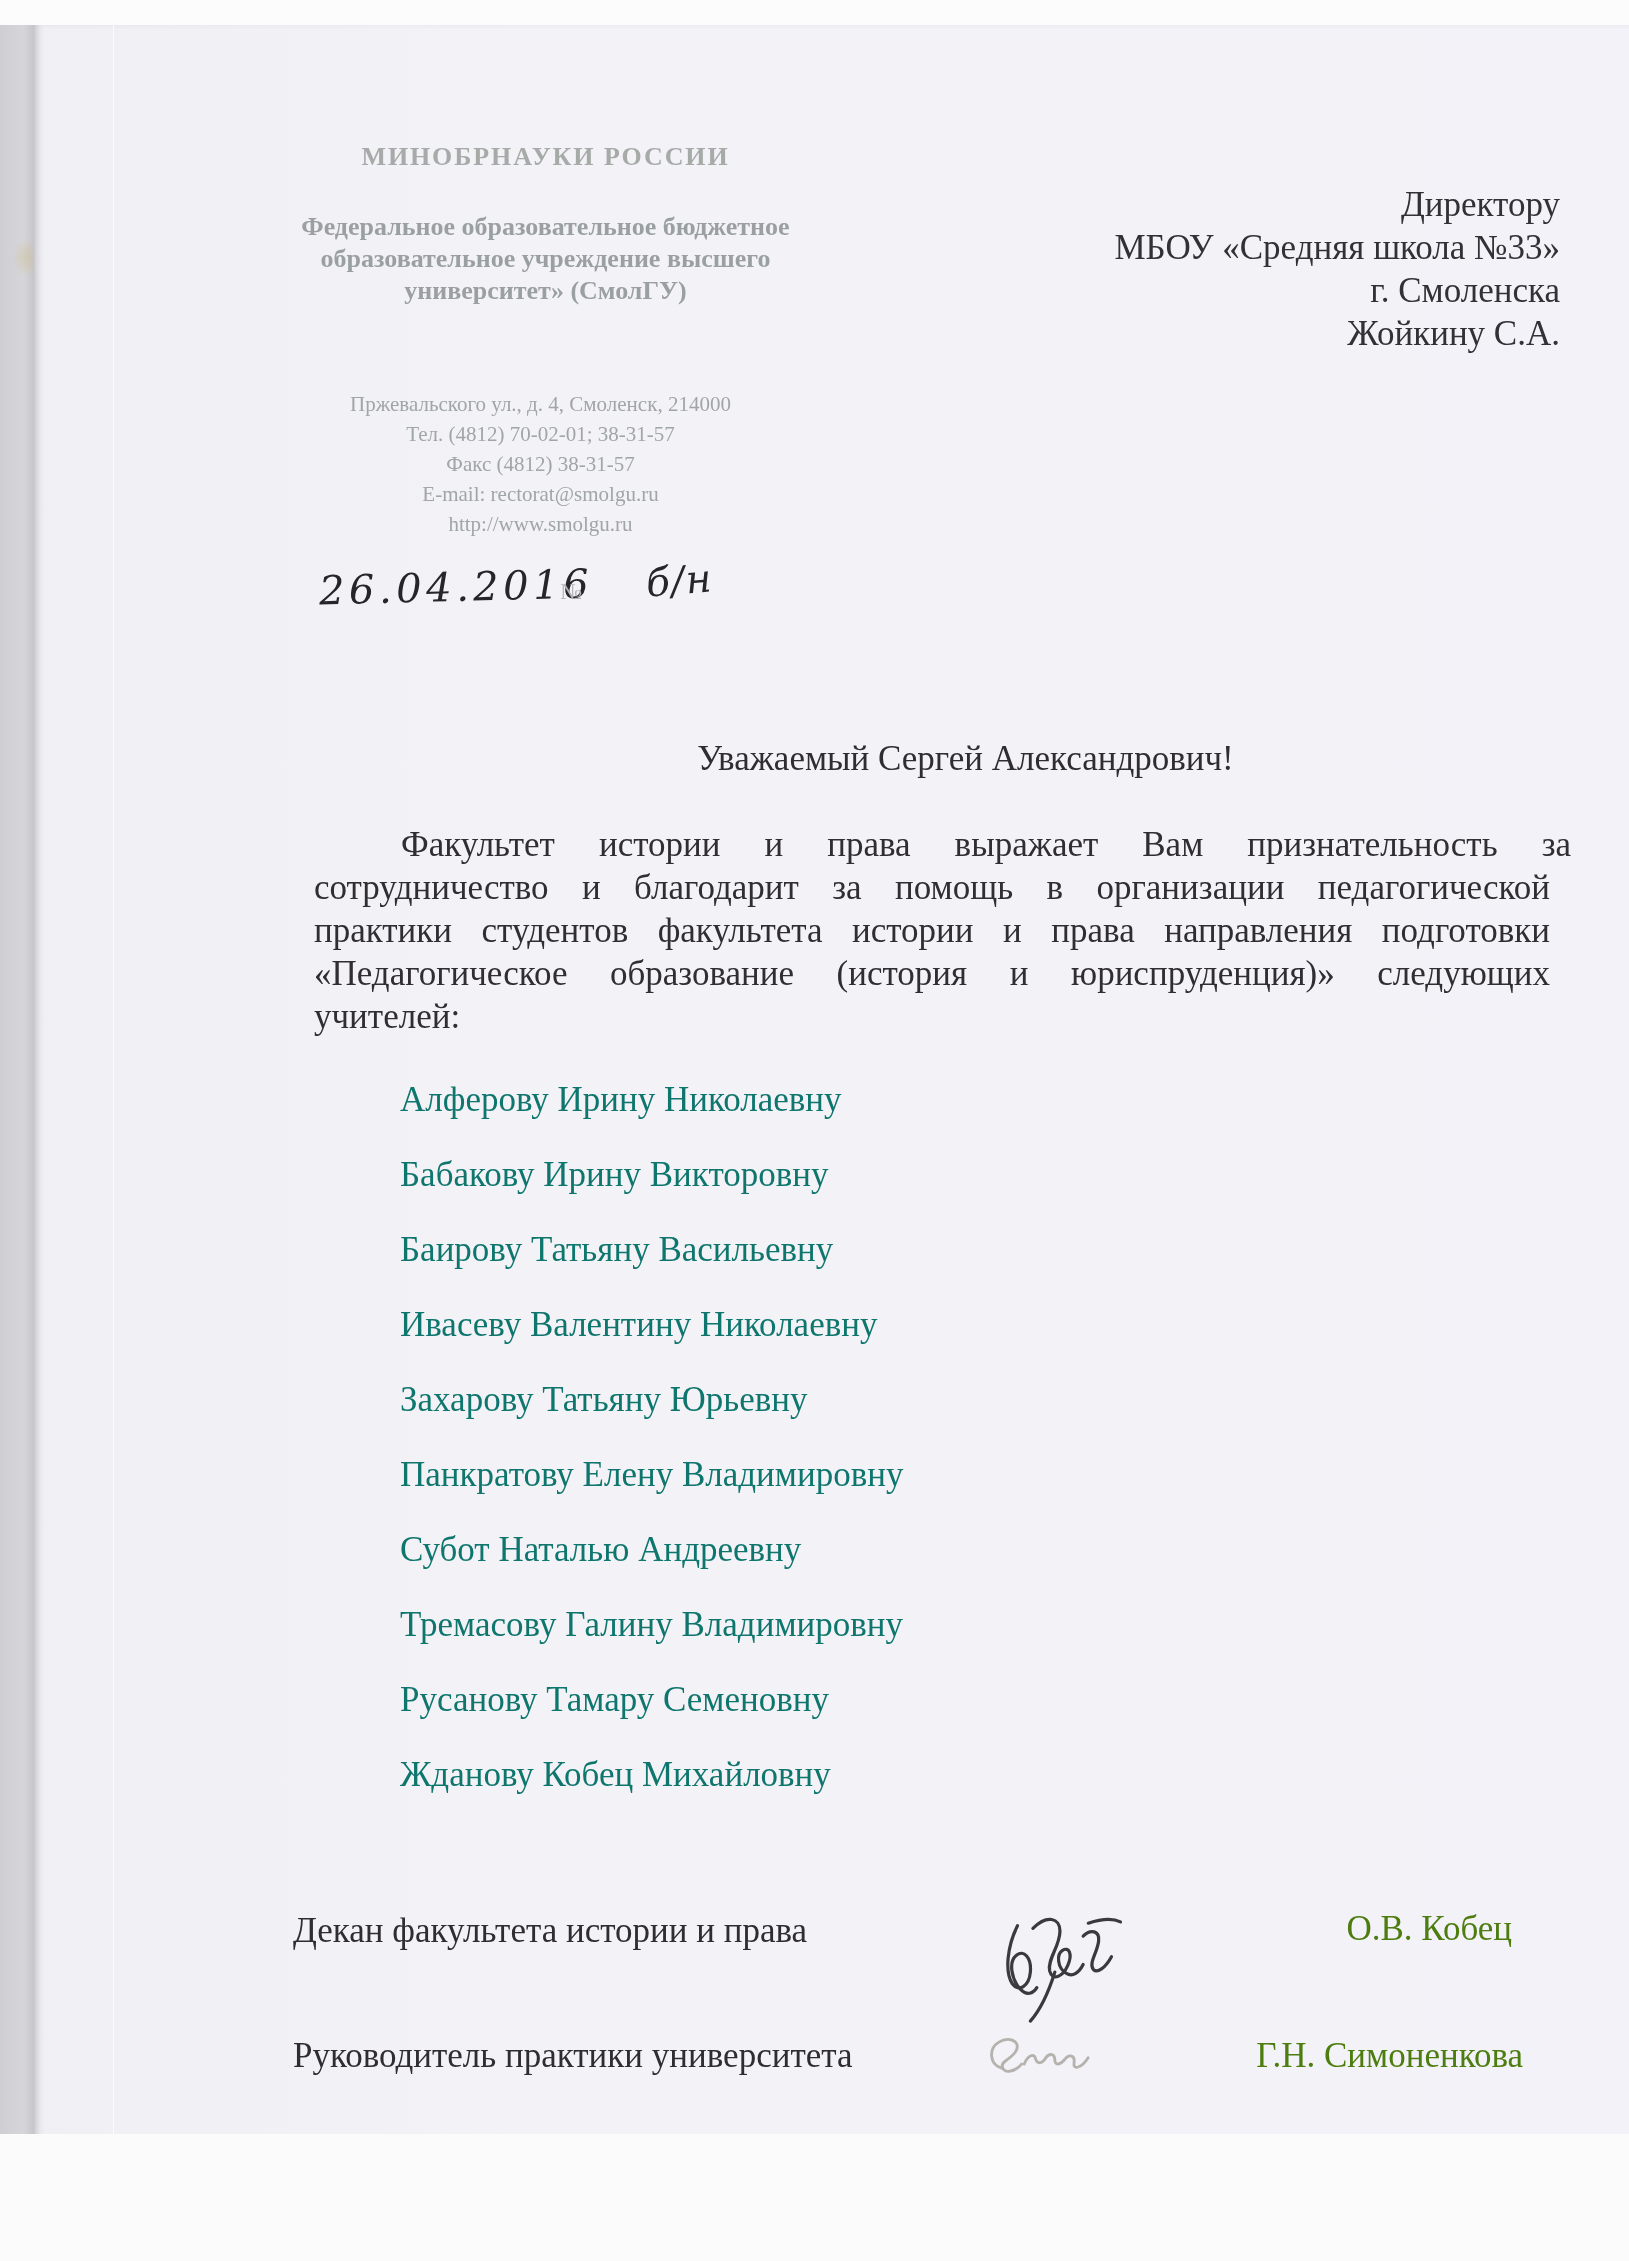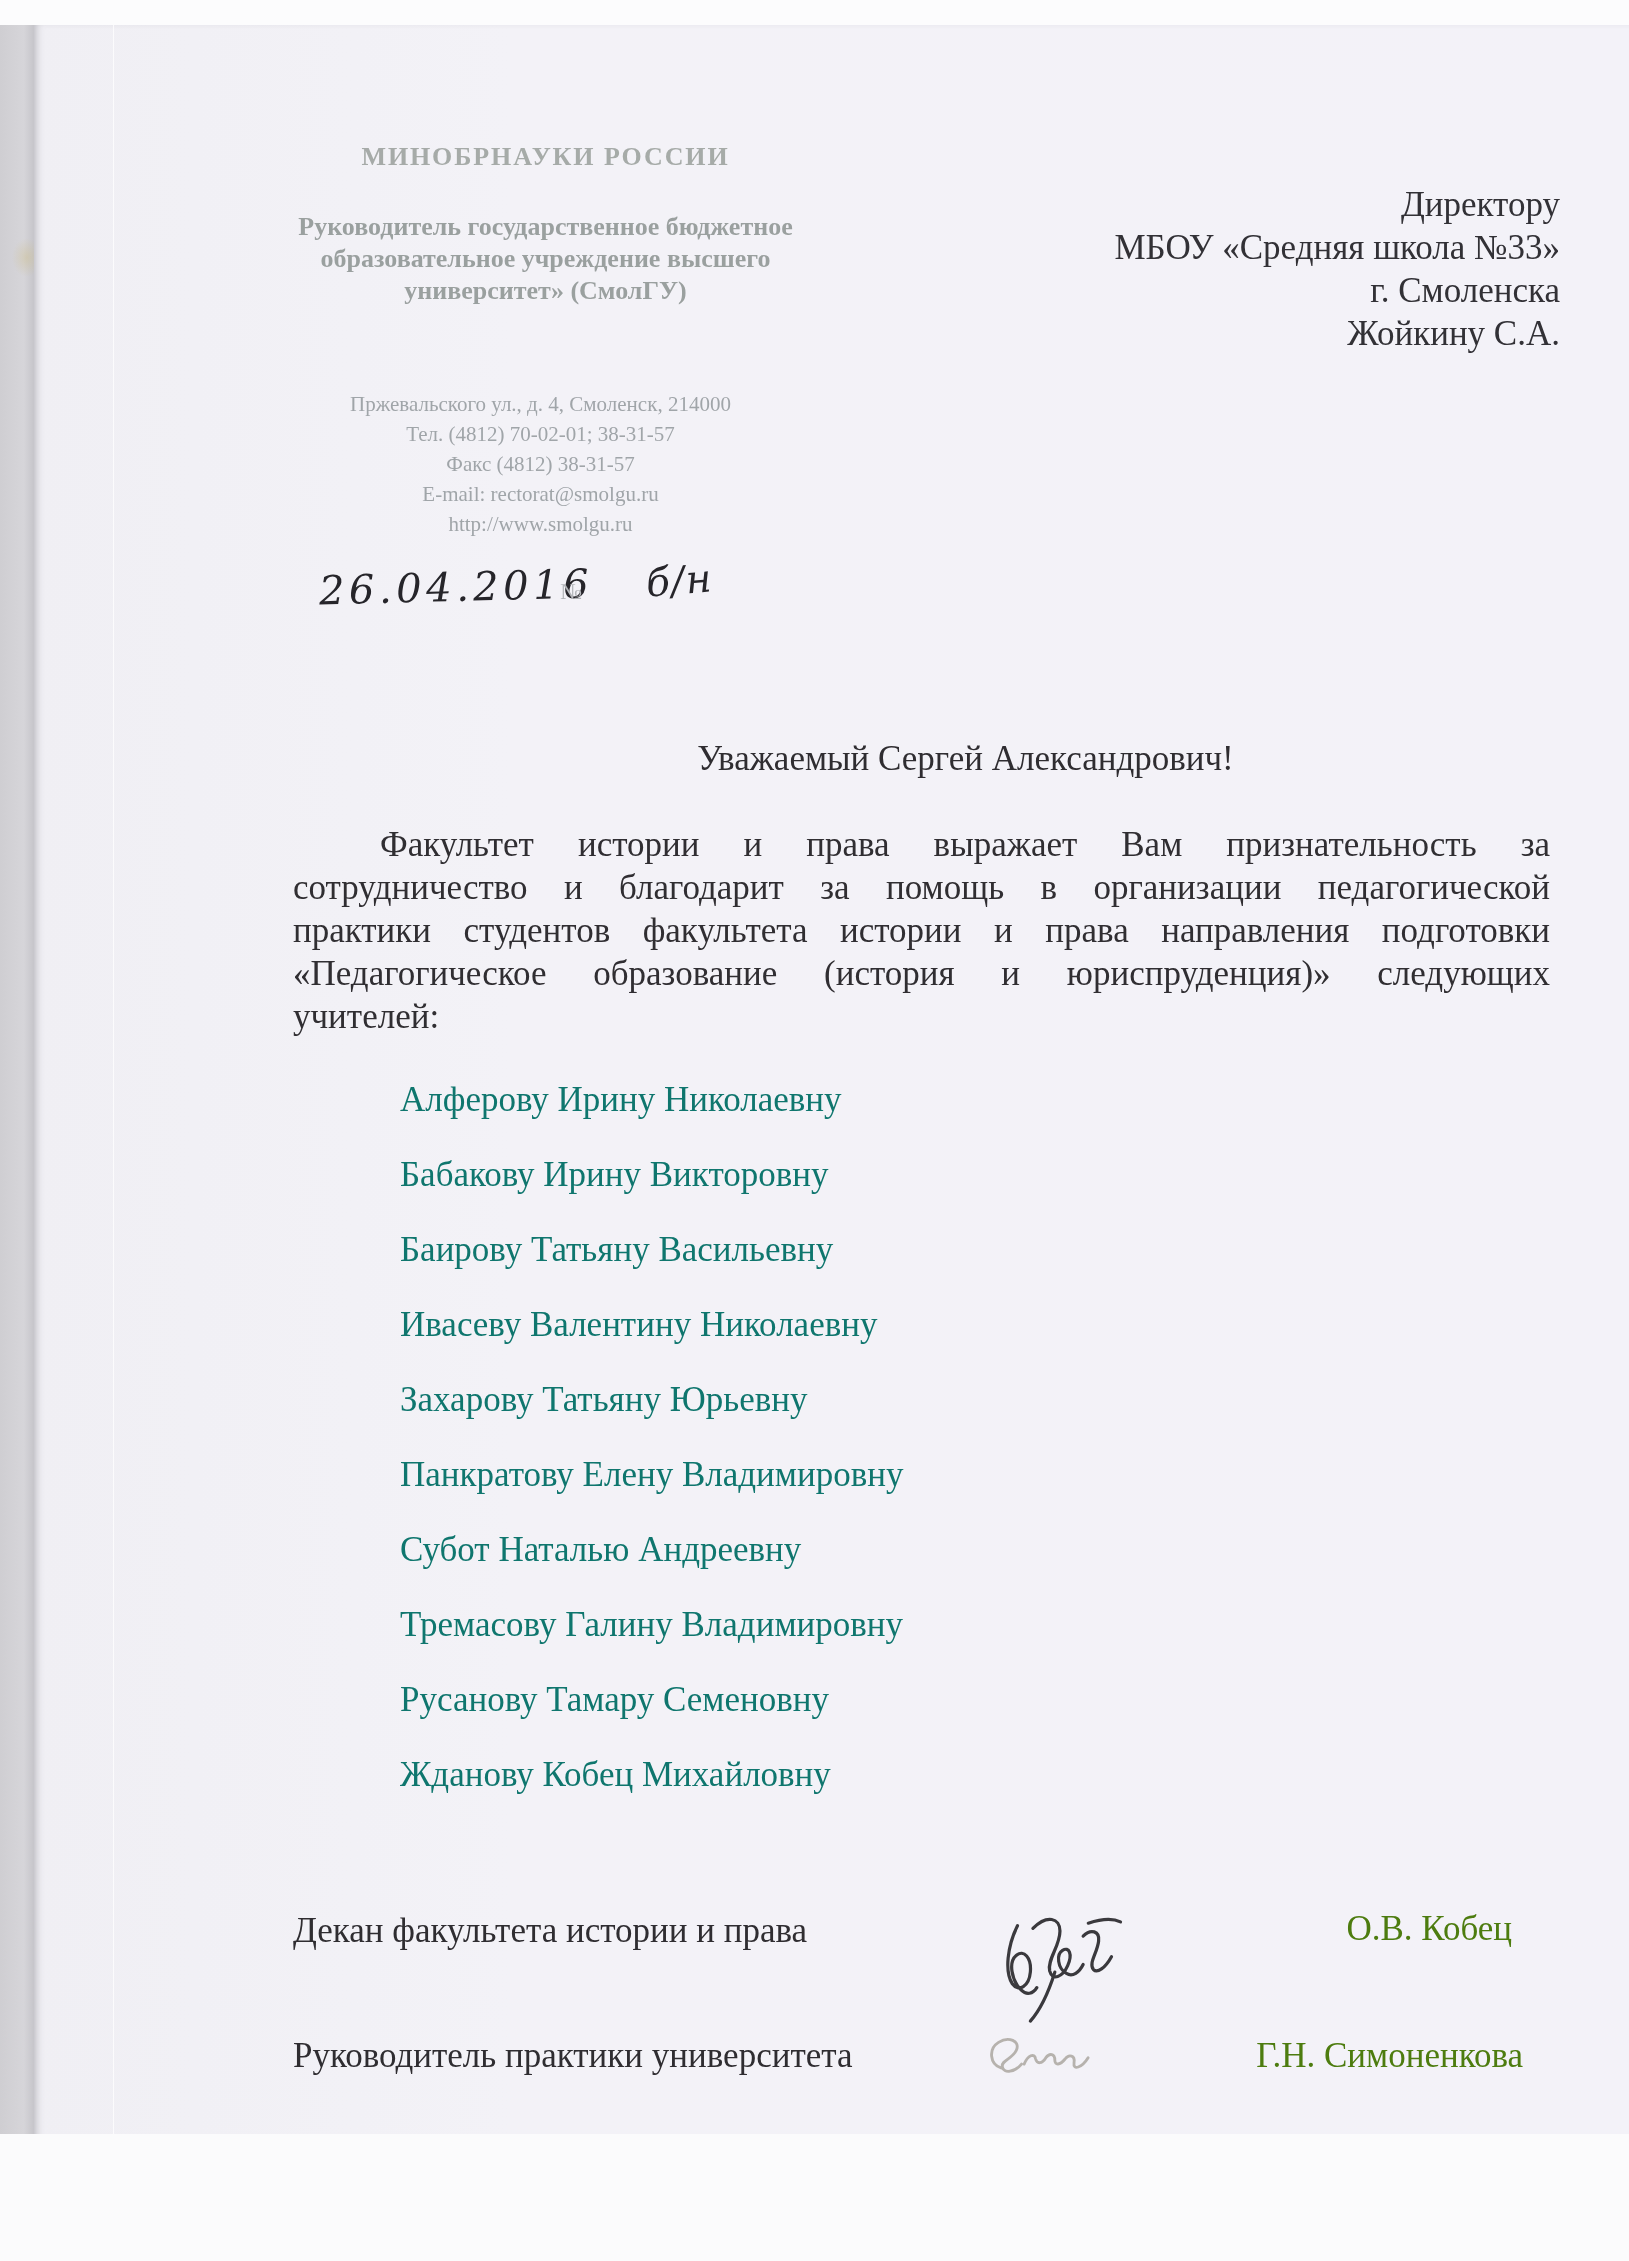--- a/index.html
+++ b/index.html
@@ -68,21 +68,21 @@
   .salutation {
     left: 361px; top: 739px; width: 1209px; text-align: center;
     font-size: 35px; color: #2f2d31;
   }
 
   
   .body-par {
     left: 293px; top: 823px; width: 1257px;
     font-size: 35px; color: #302e32;
   }
-  .body-par .line { height: 43px; line-height: 43px; white-space: normal; }
+  .body-par .line { height: 43px; line-height: 43px; white-space: normal; margin-left: 21px; }
   .jline { text-align: justify; text-align-last: justify; }
   .indent { padding-left: 87px; width: 1170px; }
 
   .teachers {
     left: 400px; top: 1078px; width: 903px;
     font-size: 35px; color: #0f766e;
   }
   .teachers .teacher { line-height: 43px; margin-bottom: 32px; }
 
   .sig-title { font-size: 35px; color: #2f2d31; }
@@ -103,21 +103,21 @@
   <div class="edge-strip">
     <div class="edge-smudge"></div>
   </div>
 
   <div class="sheet"></div>
   <div class="fold-line"></div>
 
   <div class="abs ministry">МИНОБРНАУКИ РОССИИ</div>
 
   <div class="abs org">
-    <div>Руководитель государственное бюджетное</div>
+    <div>Федеральное образовательное бюджетное</div>
     <div>образовательное учреждение высшего</div>
     <div>университет» (СмолГУ)</div>
   </div>
 
   <div class="abs contact">
     <div>Пржевальского ул., д. 4, Смоленск, 214000</div>
     <div>Тел. (4812) 70-02-01; 38-31-57</div>
     <div>Факс (4812) 38-31-57</div>
     <div>E-mail: rectorat@smolgu.ru</div>
     <div>http://www.smolgu.ru</div>

